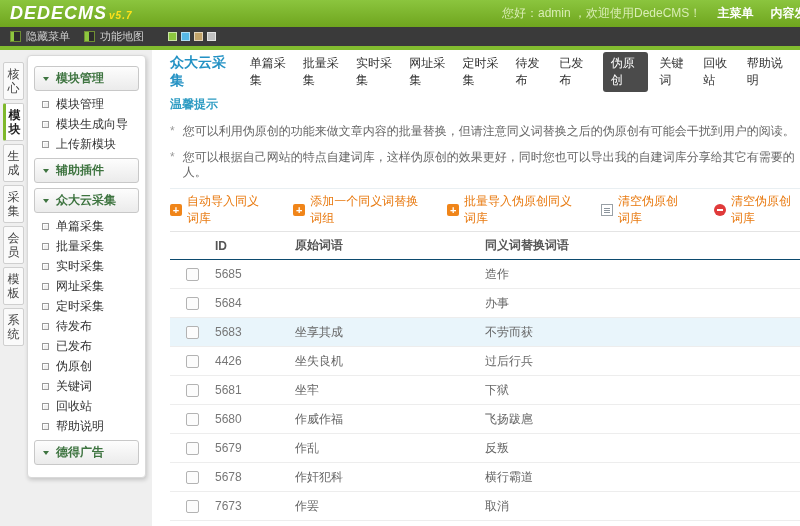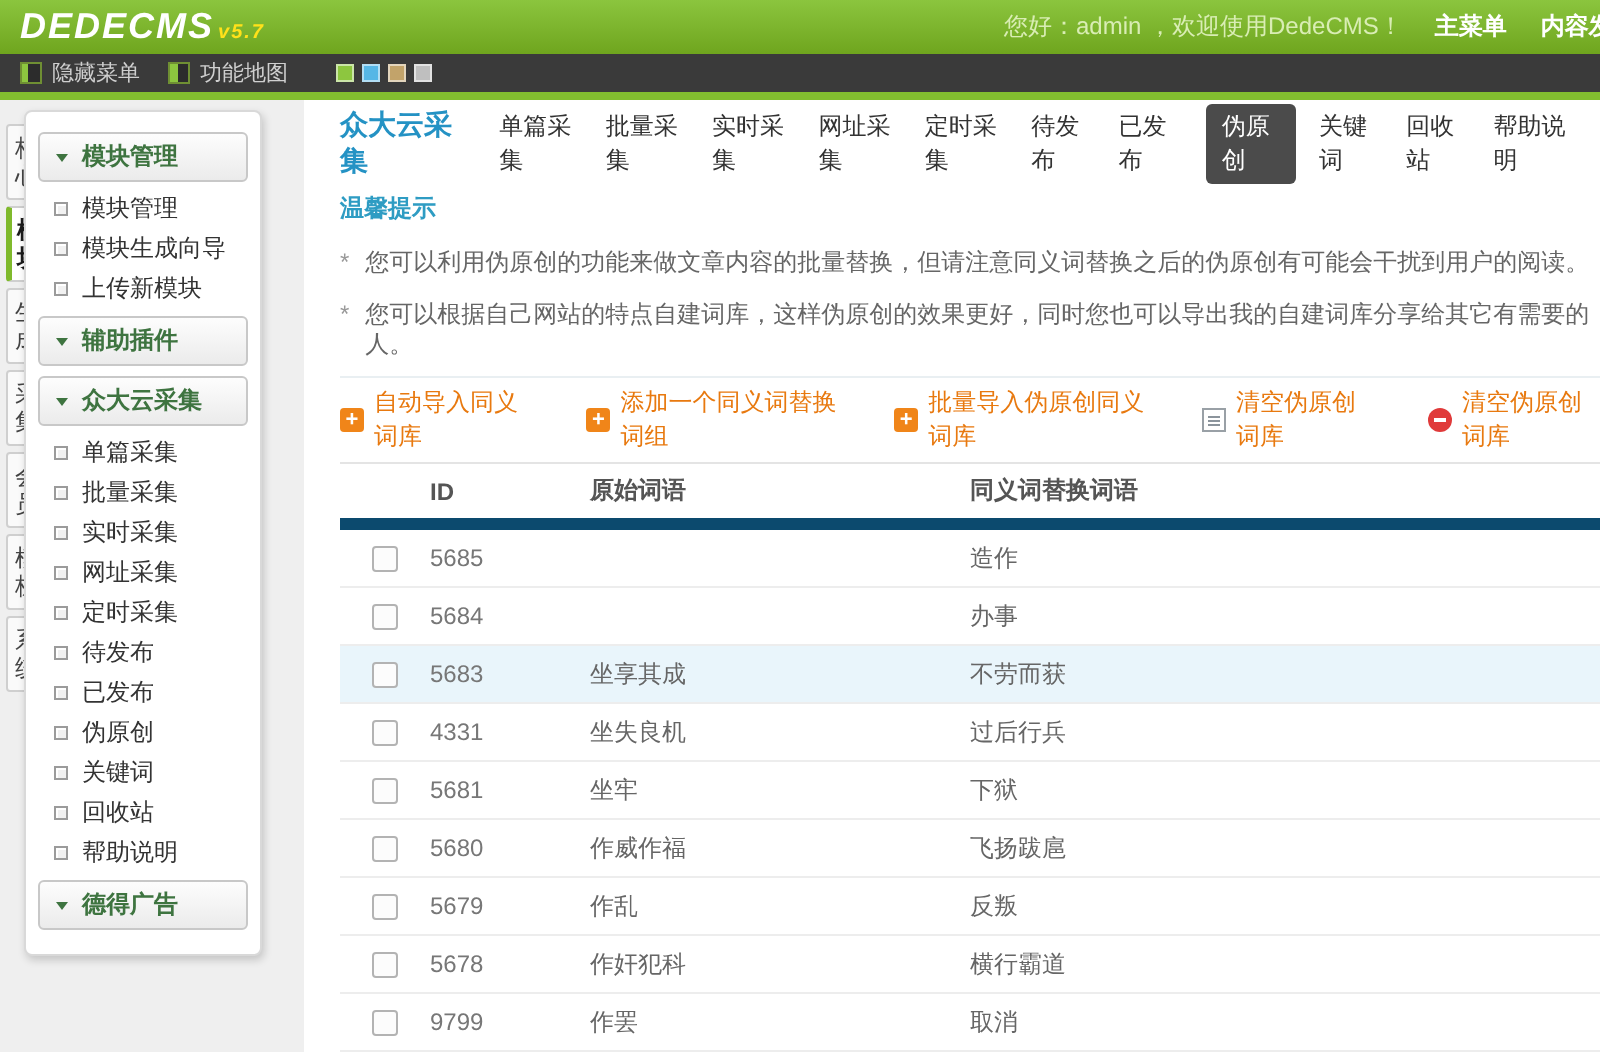--- a/index.html
+++ b/index.html
@@ -27,21 +27,21 @@
   .swatch{width:9px;height:9px;border:1px solid rgba(255,255,255,.55);box-sizing:border-box;cursor:pointer;}
   .accent-strip{height:4px;background:#82bd2f;}
   
   .content{position:relative;height:444px;}
   .side-strip{position:absolute;left:3px;top:12px;width:23px;}
   .side-tab{width:21px;background:#fafafa;border:1px solid #cfcfcf;border-radius:2px;margin-bottom:3px;
     padding:4px 0;text-align:center;font-size:12px;line-height:14px;color:#444;cursor:pointer;box-sizing:border-box;}
   .side-tab span{display:inline-block;width:13px;word-break:break-all;}
   .side-tab.active{border-left:3px solid #7fb92c;font-weight:bold;color:#1a1a1a;background:#fff;}
   
-  .sidebar{position:absolute;left:12px;top:5px;width:119px;background:#fff;border:1px solid #d9d9d9;
+  .sidebar{position:absolute;left:27px;top:5px;width:119px;background:#fff;border:1px solid #d9d9d9;
     border-radius:4px;box-shadow:1px 2px 4px rgba(0,0,0,.18);padding:5px 6px 8px;box-sizing:border-box;}
   .menu-section{display:flex;align-items:center;gap:7px;background:linear-gradient(#fdfdfd,#ebebeb);
     border:1px solid #c8c8c8;border-radius:3px;padding:3px 8px;margin:5px 0 4px;color:#3e7440;
     font-weight:bold;font-size:12px;cursor:pointer;}
   .caret{width:0;height:0;border-left:3px solid transparent;border-right:3px solid transparent;
     border-top:4px solid #3e7440;}
   .menu-item{display:flex;align-items:center;gap:7px;padding:2px 0 2px 8px;font-size:12px;color:#333;
     height:14px;margin:2px 0;cursor:pointer;}
   .bullet{width:7px;height:7px;background:#f1f1f1;border:1px solid #9b9b9b;box-sizing:border-box;
     box-shadow:inset 1px 1px 0 #fff;}
@@ -66,21 +66,21 @@
   .aicon.export{border:1px solid #99a0a6;background:
     linear-gradient(#8b949c,#8b949c) 2px 3px/6px 1px no-repeat,
     linear-gradient(#8b949c,#8b949c) 2px 5px/6px 1px no-repeat,
     linear-gradient(#8b949c,#8b949c) 2px 7px/6px 1px no-repeat,#fff;}
   .aicon.clear{background:#e03a3a;border-radius:50%;}
   .aicon.clear::before{content:"";width:6px;height:2px;background:#fff;}
   
   .table-area{margin-top:12px;}
   table{border-collapse:collapse;width:100%;font-size:12px;}
   thead th{text-align:left;color:#555;font-weight:bold;height:27px;
-    border-top:1px solid #e4e4e4;border-bottom:6px solid #0c4a6e;padding:0;}
+    border-top:1px solid #e4e4e4;border-bottom:1px solid #0c4a6e;padding:0;}
   th.c-check,td.c-check{width:45px;}
   th.c-id,td.c-id{width:80px;}
   th.c-orig,td.c-orig{width:190px;}
   tbody td{height:28px;border-bottom:1px solid #ededed;color:#666;padding:0;}
   tbody td.c-id{color:#777;}
   tr.hl{background:#e9f5fb;}
   .checkbox{display:inline-block;width:11px;height:11px;border:1px solid #b3b3b3;background:#fcfcfc;
     border-radius:2px;margin-left:16px;vertical-align:middle;cursor:pointer;}
 </style>
 </head>
@@ -283,21 +283,21 @@
     <td class="c-syn">办事</td>
   </tr>
             <tr class="hl">
     <td class="c-check"><span class="checkbox"></span></td>
     <td class="c-id">5683</td>
     <td class="c-orig">坐享其成</td>
     <td class="c-syn">不劳而获</td>
   </tr>
             <tr>
     <td class="c-check"><span class="checkbox"></span></td>
-    <td class="c-id">4331</td>
+    <td class="c-id">4426</td>
     <td class="c-orig">坐失良机</td>
     <td class="c-syn">过后行兵</td>
   </tr>
             <tr>
     <td class="c-check"><span class="checkbox"></span></td>
     <td class="c-id">5681</td>
     <td class="c-orig">坐牢</td>
     <td class="c-syn">下狱</td>
   </tr>
             <tr>
@@ -313,21 +313,21 @@
     <td class="c-syn">反叛</td>
   </tr>
             <tr>
     <td class="c-check"><span class="checkbox"></span></td>
     <td class="c-id">5678</td>
     <td class="c-orig">作奸犯科</td>
     <td class="c-syn">横行霸道</td>
   </tr>
             <tr>
     <td class="c-check"><span class="checkbox"></span></td>
-    <td class="c-id">9799</td>
+    <td class="c-id">7673</td>
     <td class="c-orig">作罢</td>
     <td class="c-syn">取消</td>
   </tr>
             <tr>
     <td class="c-check"></td>
     <td class="c-id">5676</td>
     <td class="c-orig">作恶</td>
     <td class="c-syn">作歹</td>
   </tr>
           </tbody>

